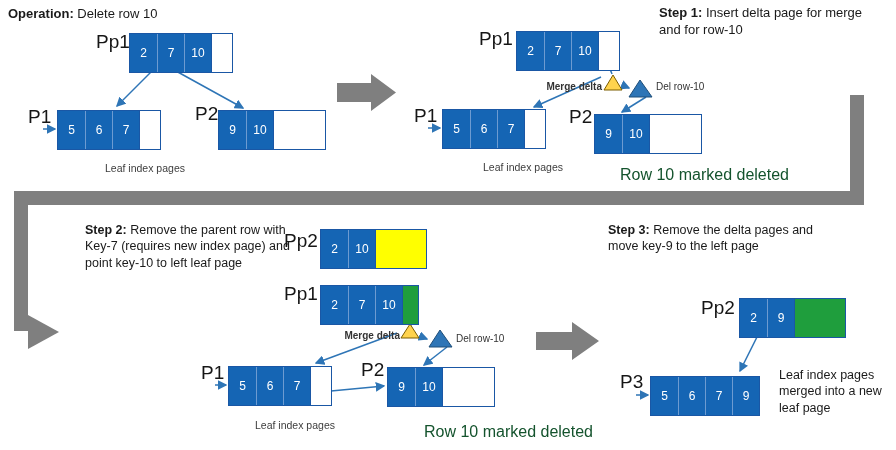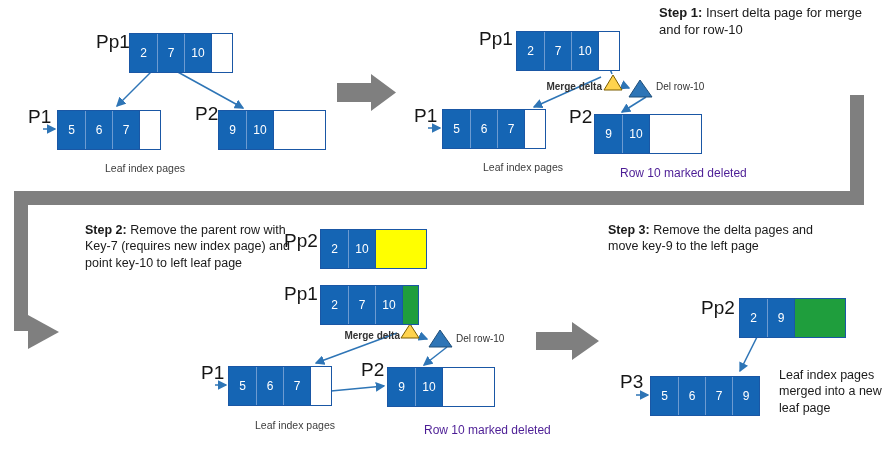--- a/index.html
+++ b/index.html
@@ -8,21 +8,21 @@
     position:relative; width:896px; height:450px; background:#fff;
     font-family:"Liberation Sans", sans-serif; overflow:hidden;
   }
   #arrows { position:absolute; left:0; top:0; pointer-events:none; }
 
   .title  { position:absolute; font-size:13px; color:#1a1a1a; line-height:1.3; }
   .note   { position:absolute; font-size:12.5px; color:#1a1a1a; line-height:1.3; }
   .title b, .note b { font-weight:bold; }
   .plabel { position:absolute; font-size:19px; color:#161616; }
   .cap    { position:absolute; font-size:10.5px; color:#3d3d3d; }
-  .cap2   { position:absolute; font-size:12px;  color:#4c1d95; }
+  .cap2   { position:absolute; font-size:16px;  color:#14532d; }
   .capd   { position:absolute; font-size:10px;  color:#333; }
   .tc { text-align:center; }
   .tr { text-align:right;font-weight:bold; }
 
   .page { position:absolute; display:flex; border:1px solid var(--page_border,#1a57a5); background:#fff; }
   .cell {
     width:27px; height:38px; background:var(--cell_blue,#1565b4);
     color:#fff; font-size:12px; display:flex; align-items:center; justify-content:center;
   }
   .cell + .cell { border-left:1px solid #6d9bd1; }
@@ -86,20 +86,21 @@
       <polygon class="tri-y" points="401,338 410,324 419,338"></polygon>
       <polygon class="tri-b" points="429,347 440,330 452,347"></polygon>
     </g>
 
     <g>
       <line class="bl" x1="757" y1="337" x2="740" y2="371" marker-end="url(#ab)"></line>
       <line class="bl" x1="636" y1="395" x2="648" y2="395" marker-end="url(#ab)"></line>
     </g>
   </svg>
 
+  <div class="title" style="left:8px; top:6px; width:230px;"><b>Operation:</b><span> Delete row 10</span></div>
 
   <div class="plabel" style="left:96px; top:31px;">Pp1</div>
   <div class="page" style="left:129px; top:33px;">
     <div class="cell">2</div>
     <div class="cell">7</div>
     <div class="cell">10</div>
     <div class="cell empty w21"></div>
   </div>
 
   <div class="plabel" style="left:28px; top:106px;">P1</div>

